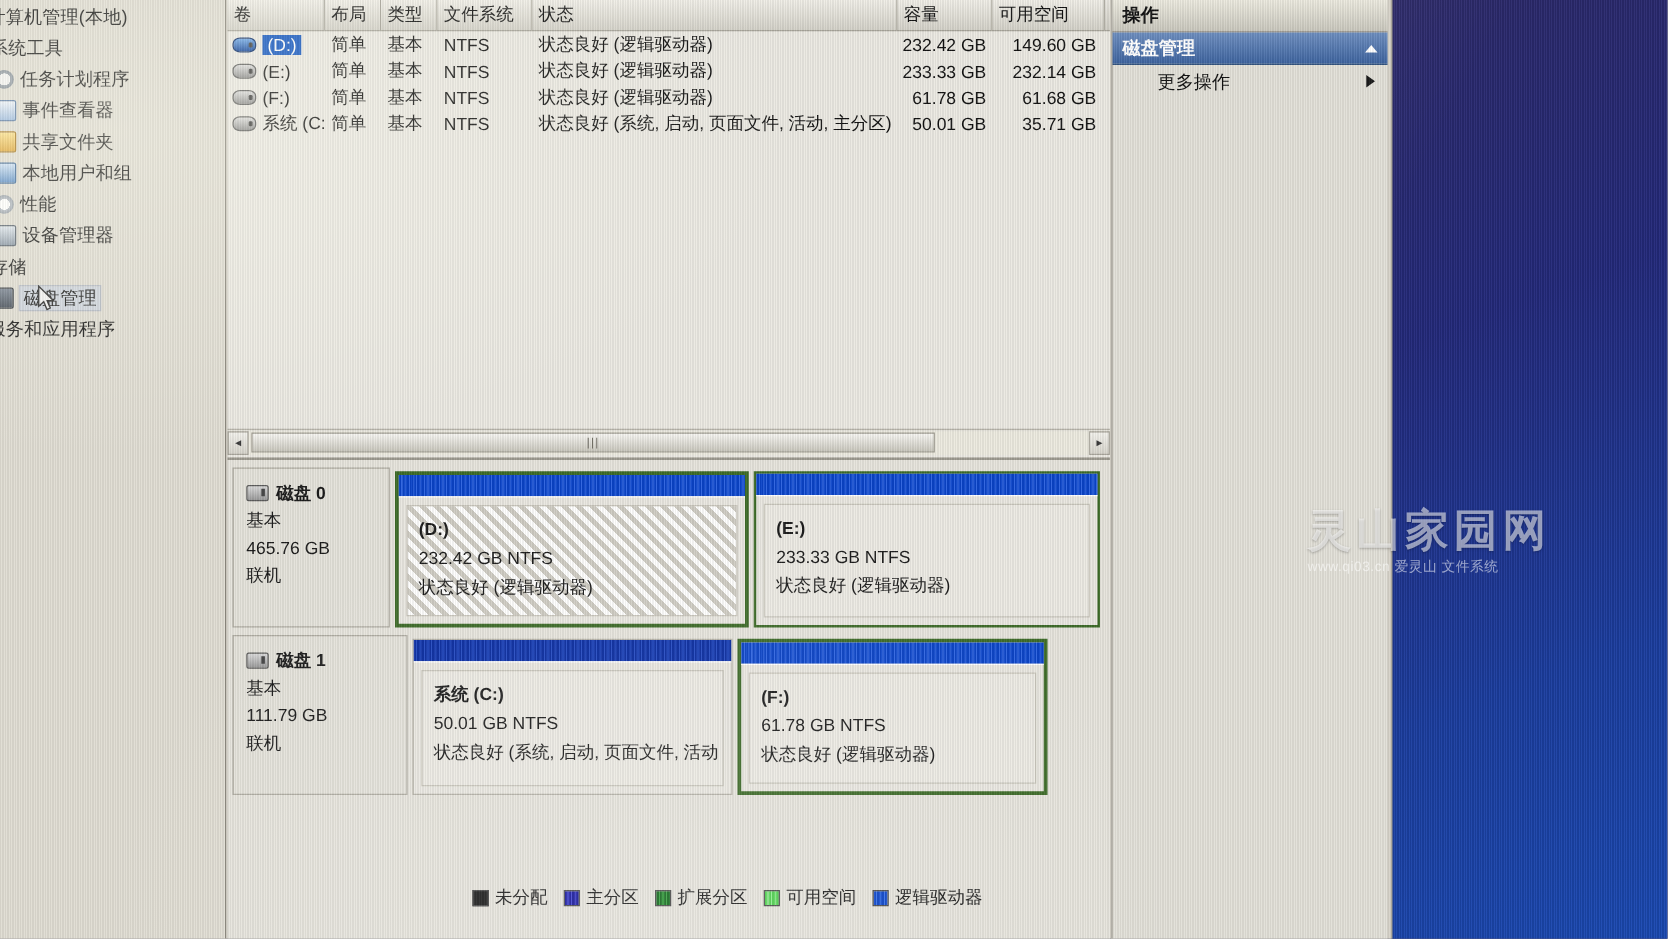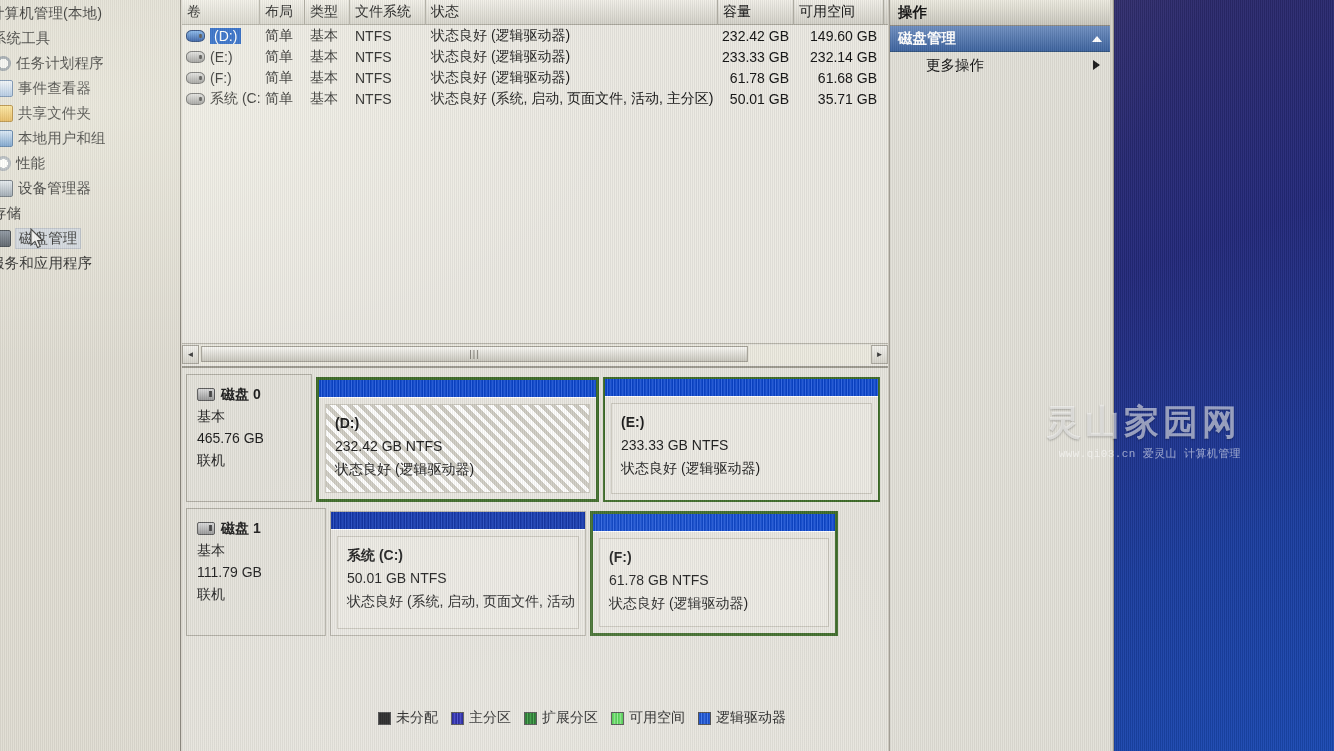--- a/index.html
+++ b/index.html
@@ -205,22 +205,22 @@
   .act-item{
     height:26px;display:flex;align-items:center;justify-content:space-between;
     padding:0 10px 0 36px;box-sizing:border-box;font-size:14.5px;color:#111;
   }
   .caret-up{width:0;height:0;border-left:5px solid transparent;border-right:5px solid transparent;border-bottom:6px solid #ffffff;}
   .caret-right{width:0;height:0;border-top:5px solid transparent;border-bottom:5px solid transparent;border-left:7px solid #1b1b1b;}
 
   
   #watermark{
     position:absolute;left:1046px;top:406px;z-index:70;
-    text-align:right;pointer-events:none;
-    font-family:Liberation Mono, monospace;
+    text-align:left;pointer-events:none;
+    font-family:Liberation Sans, sans-serif;
   }
   #watermark .wm-main{
     font-size:35px;font-weight:bold;letter-spacing:4px;
     color:rgba(255,255,255,.55);
     text-shadow:0 1px 2px rgba(0,0,0,.25);
     line-height:38px;white-space:nowrap;
   }
   #watermark .wm-sub{
     font-size:11px;letter-spacing:.4px;
     color:rgba(255,255,255,.55);white-space:nowrap;
@@ -457,14 +457,14 @@
       <span class="caret-right"></span>
     </div>
   </div>
 
   <div class="scan"></div>
   <div class="glare"></div>
 </div>
 
 <div id="watermark">
   <div class="wm-main">灵山家园网</div>
-  <div class="wm-sub">www.qi03.cn 爱灵山 计算机管理</div>
+  <div class="wm-sub">www.qi03.cn 爱灵山 文件系统</div>
 </div>
 
 </body></html>

